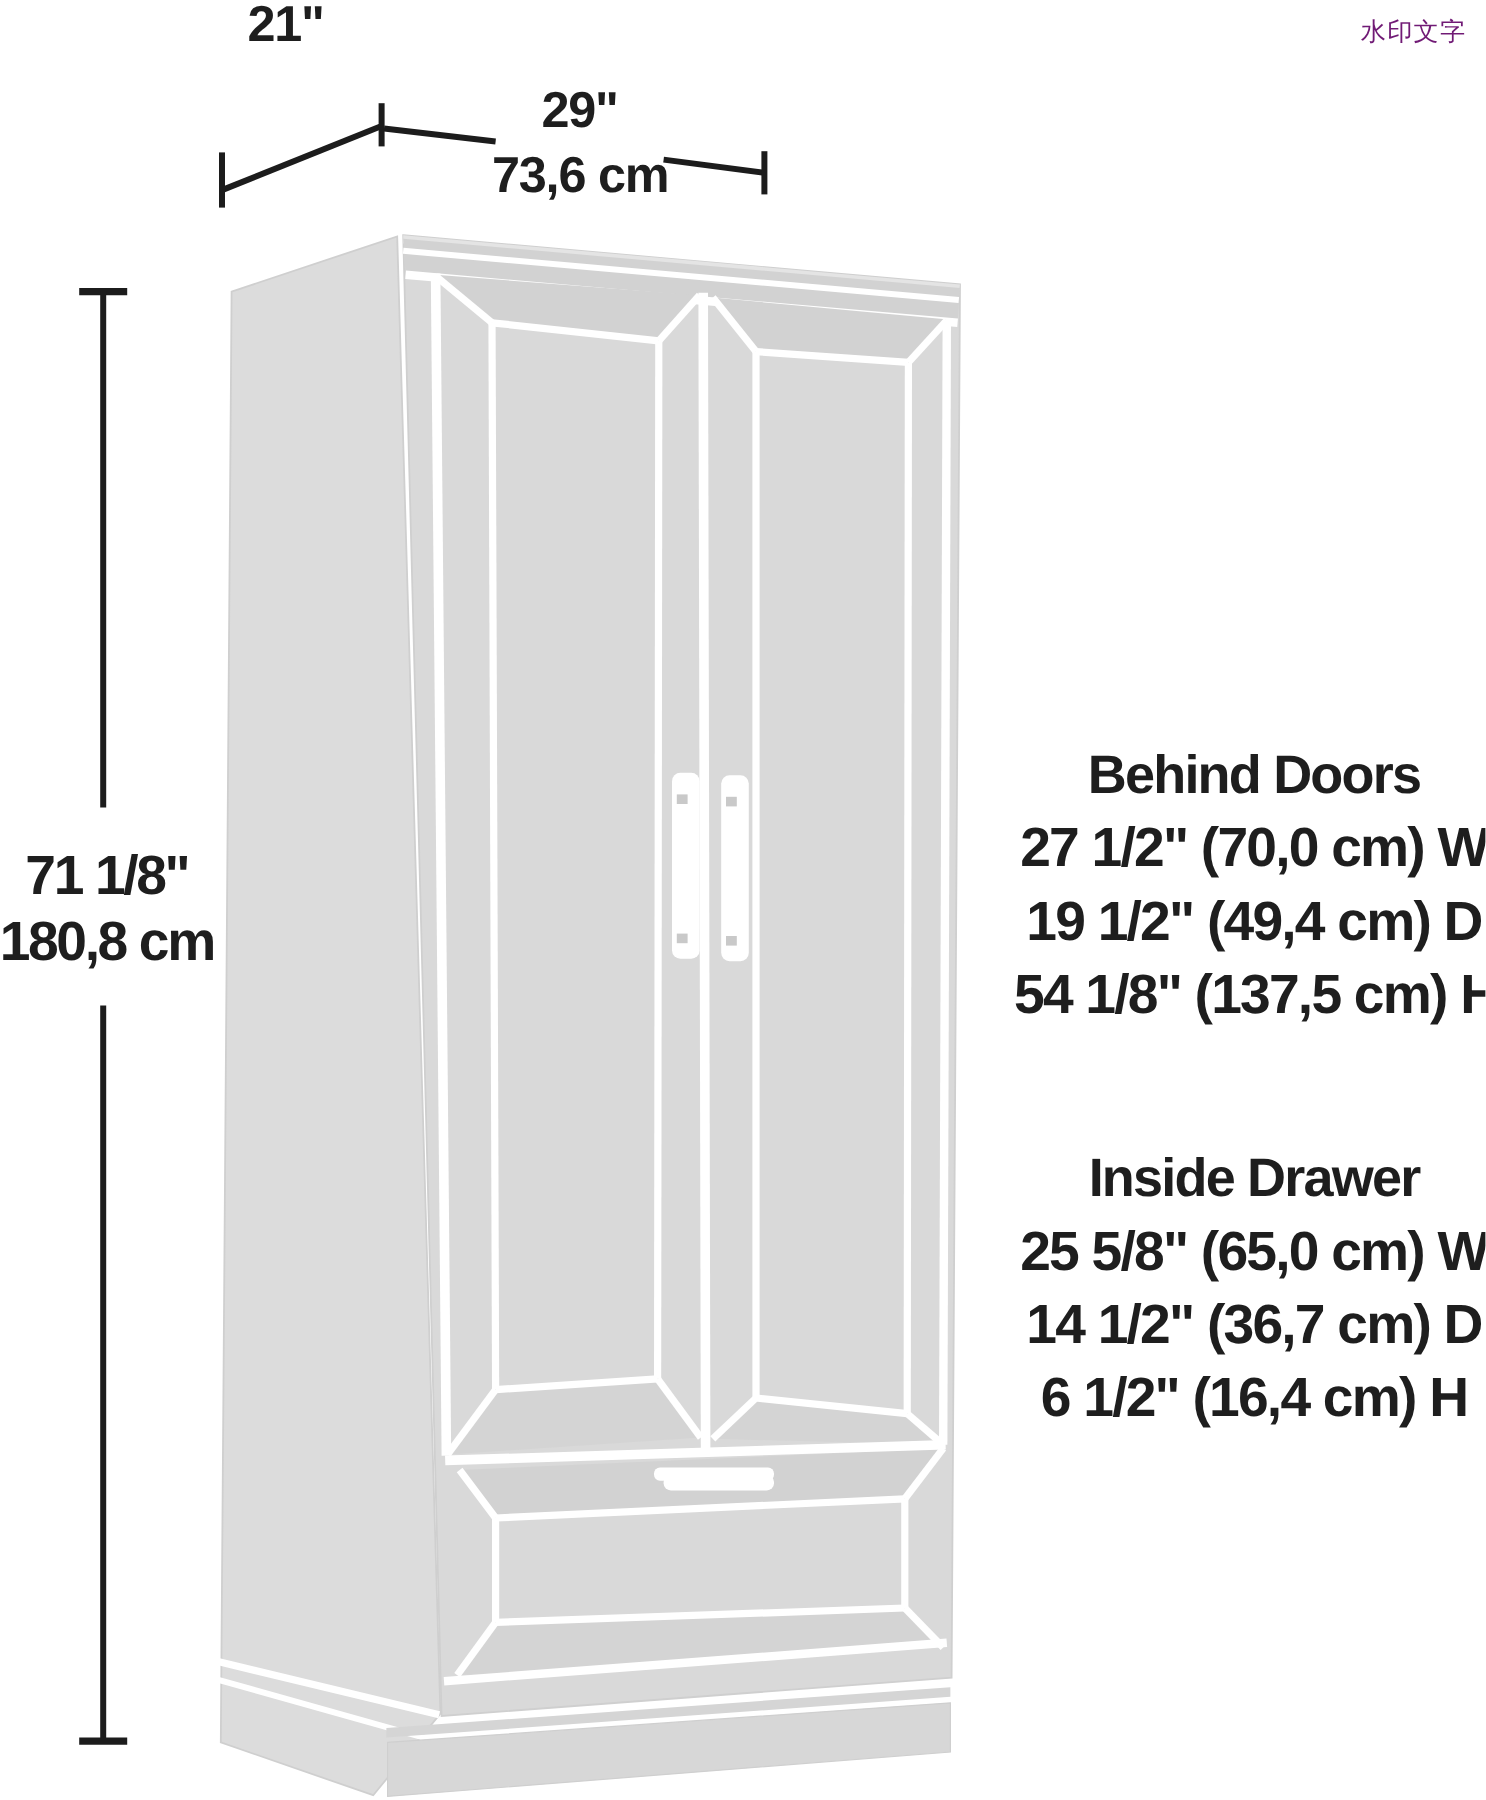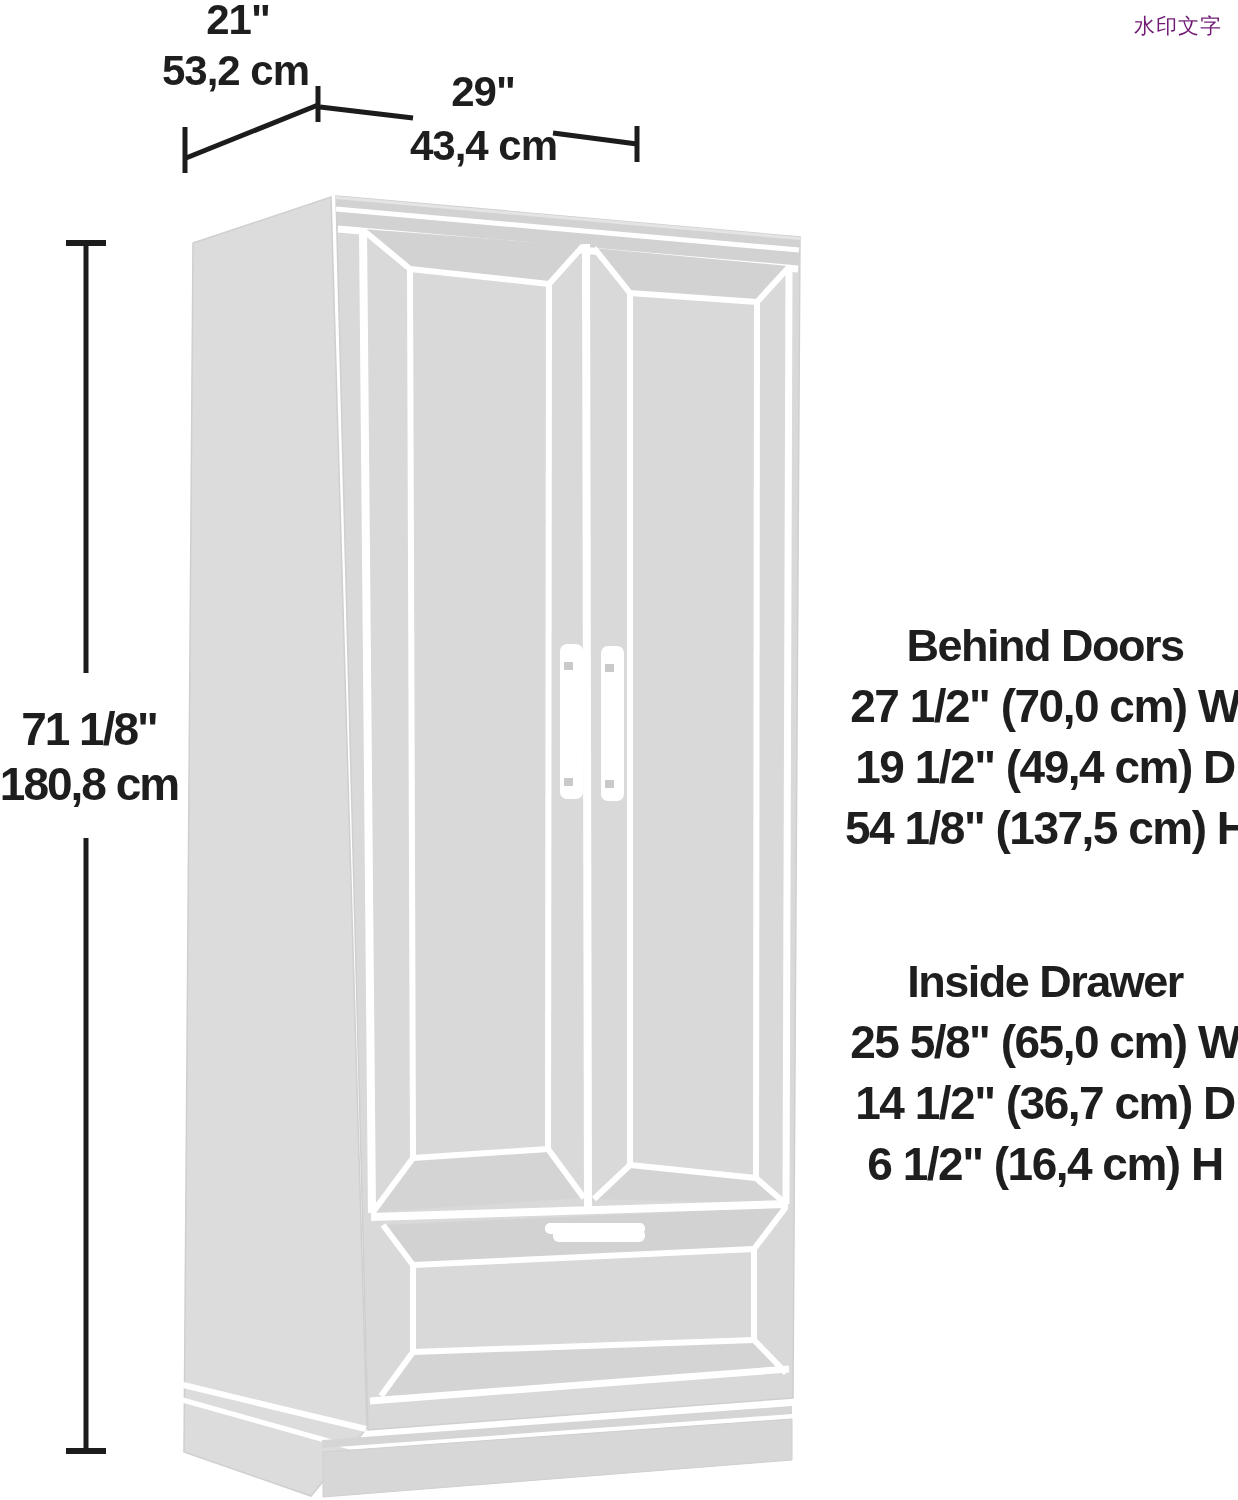--- a/index.html
+++ b/index.html
@@ -145,24 +145,23 @@
     </g>
     <g stroke="#1c1c1c" stroke-width="5">
       <line x1="66" y1="243" x2="106" y2="243" stroke-width="6"></line>
       <line x1="86" y1="243" x2="86" y2="673"></line>
       <line x1="86" y1="838" x2="86" y2="1451"></line>
       <line x1="66" y1="1451" x2="106" y2="1451" stroke-width="6"></line>
     </g>
   </svg>
 
   <div class="lbl" id="lbl-depth-in">21"</div>
-  <div class="lbl" id="lbl-depth-cm">53,2 cm</div>
 
   <div class="lbl" id="lbl-width-in">29"</div>
-  <div class="lbl" id="lbl-width-cm">43,4 cm</div>
+  <div class="lbl" id="lbl-width-cm">73,6 cm</div>
 
   <div class="lbl" id="lbl-height">
     <div>71 1/8"</div>
     <div>180,8 cm</div>
   </div>
 
   <div class="spec-block" id="block-behind">
     <div class="spec-title">Behind Doors</div>
     <div>27 1/2" (70,0 cm) W</div>
     <div>19 1/2" (49,4 cm) D</div>

